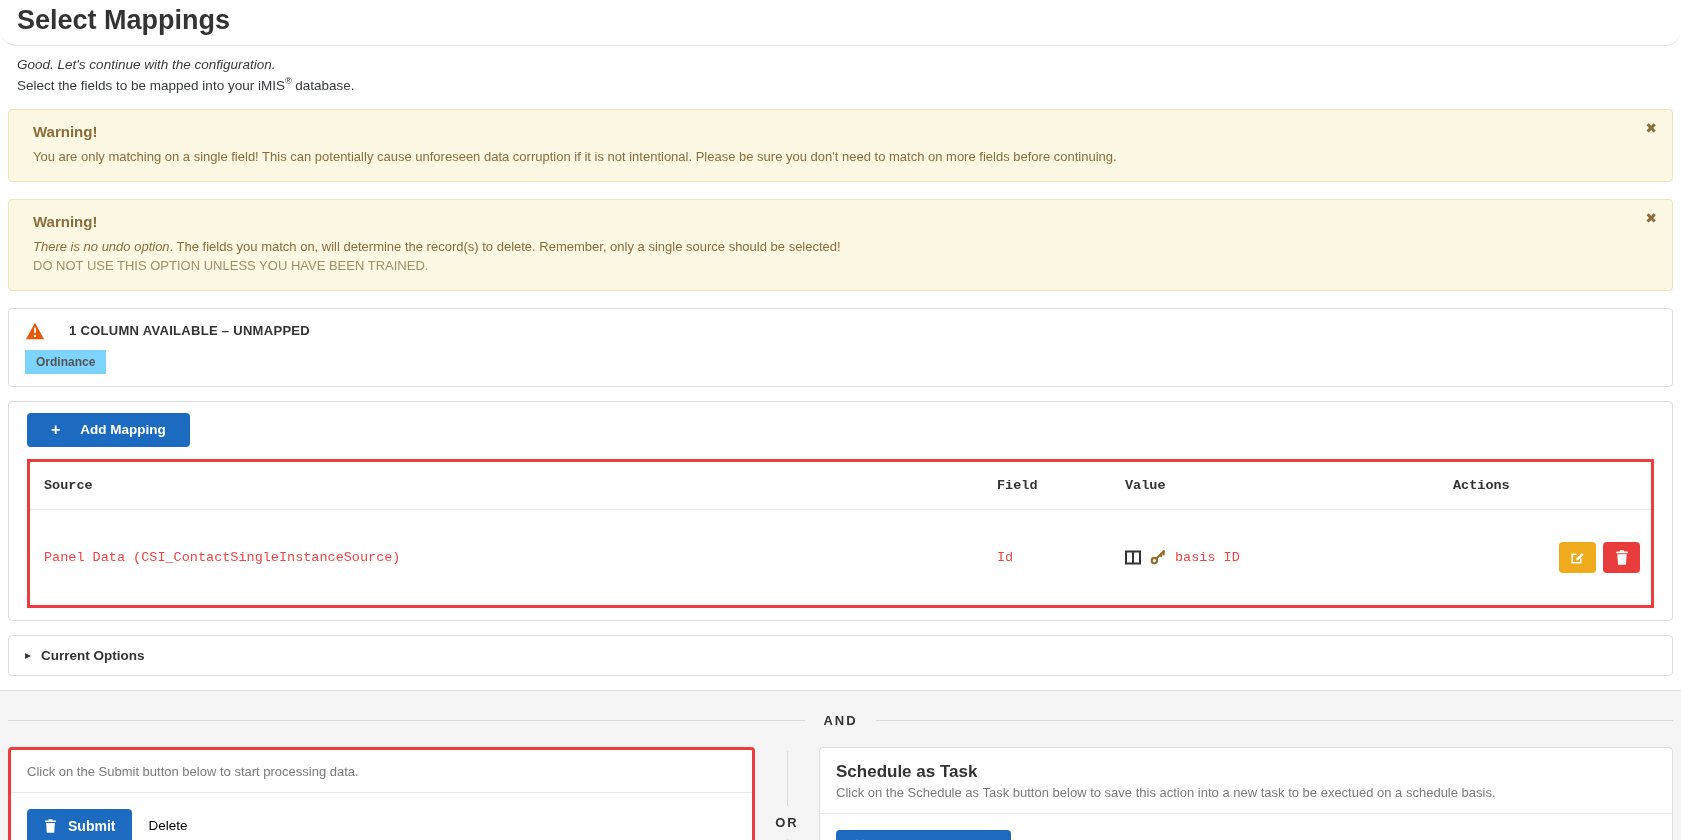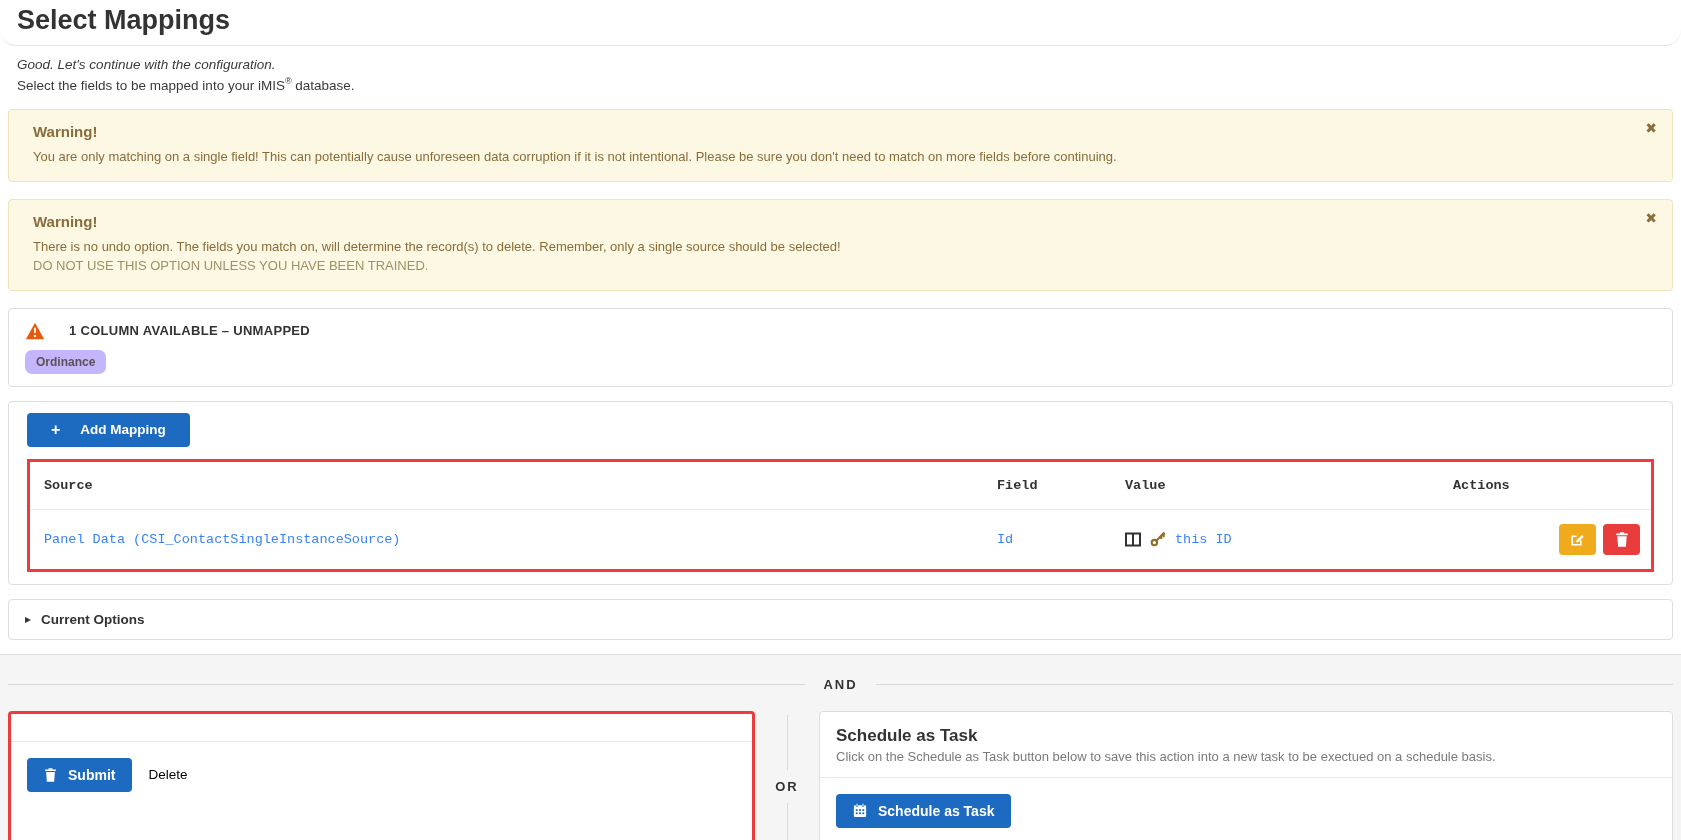--- a/index.html
+++ b/index.html
@@ -12,39 +12,39 @@
   
   .page-title { font-size:27px; font-weight:700; color:#333; padding:5px 0 9px 17px; border-bottom:1px solid #e4e4e4;border-radius:16px; }
   .intro { margin:9px 17px 13px; font-size:13.5px; line-height:1.5; color:#373a3c; }
   .intro .it { font-style:italic; }
   sup { font-size:9px; }
   
   .alert { position:relative; margin:0 8px 17px; background:#fcf8e3; border:1px solid #f0e4bd; border-radius:4px; padding:13px 40px 14px 24px; color:#8a6d3b; }
   .alert h4 { font-size:15px; font-weight:700; margin-bottom:8px; }
   .alert p { font-size:13px; line-height:1.45; }
   .alert p + p { color:#9e9166; }
-  .alert .it { }
+  .alert .it { font-style:italic; }
   .alert .close { position:absolute; top:11px; right:15px; font-size:14px; font-weight:700; color:#8a6d3b; cursor:pointer; line-height:1; }
   
   .panel { margin:0 8px 14px; background:#fff; border:1px solid #ddd; border-radius:4px; }
   .panel-unmapped { padding:13px 16px 12px; }
   .unmapped-head { display:flex; align-items:center; gap:24px; }
   .unmapped-head .label { font-size:13px; font-weight:700; color:#333; letter-spacing:.3px; }
-  .badge { display:inline-block; margin-top:10px; background:#c4b5fd; color:#555; font-size:12px; font-weight:700; padding:5px 11px; border-radius:7px; cursor:grab; }
+  .badge { display:inline-block; margin-top:10px; background:#7dd3fc; color:#555; font-size:12px; font-weight:700; padding:5px 11px; border-radius:0; cursor:grab; }
   
   .panel-mappings { padding:9px 10px 12px; }
   .btn { display:inline-flex; align-items:center; border:none; border-radius:4px; cursor:pointer; font-family:inherit; }
   .btn-primary { background:#1c6bc0; color:#fff; font-size:13.5px; font-weight:700; }
   .btn-add { padding:9px 24px; gap:20px; margin:2px 8px 10px; }
   .btn-add .plus { font-size:16px; font-weight:700; line-height:1; }
   .red-box { border:3px solid #ee3c3c; margin:2px 8px 0; }
   table { width:100%; border-collapse:collapse; font-size:13.5px;font-family:Liberation Mono, monospace; }
   col.c-field { width:128px; } col.c-value { width:328px; } col.c-actions { width:212px; }
   th { text-align:left; font-weight:700; color:#333; padding:16px 14px; border-bottom:1px solid #e8e8e8; }
-  td { padding:14px 14px; color:#3b82f6;margin-left:14px; }
+  td { padding:32px 14px; color:#ef4444;margin-left:14px; }
   td.actions, th.actions-h { padding-right:11px; }
   td.actions { text-align:right; white-space:nowrap; }
   .val-cell { display:flex; align-items:center; gap:9px; }
   .icon-btn { display:inline-flex; align-items:center; justify-content:center; width:37px; height:31px; border:none; border-radius:4px; cursor:pointer; margin-left:7px; }
   .icon-btn.edit { background:#f0ab1c; }
   .icon-btn.del  { background:#e93d3d; }
   
   .panel-options { padding:12px 16px; display:flex; align-items:center; gap:10px; cursor:pointer; }
   .panel-options .caret { font-size:12px; color:#333; }
   .panel-options .label { font-size:13.5px; font-weight:700; color:#333; }
@@ -142,21 +142,21 @@
               <span>
                 <svg width="16" height="16" viewBox="0 0 16 16">
                   <g stroke="#916f28" stroke-width="2.1" fill="none" stroke-linecap="round">
                     <circle cx="4.4" cy="11.6" r="2.7"></circle>
                     <path d="M6.5 9.5 L13.7 2.3"></path>
                     <path d="M13.7 2.3 l0 3.1"></path>
                     <path d="M11.2 4.8 l0 2.5"></path>
                   </g>
                 </svg>
               </span>
-              <span>this ID</span>
+              <span>basis ID</span>
             </span>
           </td>
           <td class="actions">
             <button class="icon-btn edit">
               <svg width="15" height="15" viewBox="0 0 16 16">
                 <path d="M11.5 9 V13.6 H2.4 V4.5 H7" fill="none" stroke="#fff" stroke-width="1.7"></path>
                 <path d="M6.6 11.2 l0.5-2.4 5.6-5.6 1.9 1.9 -5.6 5.6 z" fill="#fff"></path>
               </svg>
             </button><button class="icon-btn del">
               <svg width="14" height="15" viewBox="0 0 14 16">
@@ -178,20 +178,21 @@
 </div>
 
 <div class="bottom">
   <div class="divider-and">
     <span>AND</span>
   </div>
 
   <div class="cards">
     <div class="card card-left">
       <div class="card-head">
+        <div class="card-desc">Click on the Submit button below to start processing data.</div>
       </div>
       <div class="card-body">
         <button class="btn btn-primary btn-task">
           <svg width="13" height="14" viewBox="0 0 14 16">
             <rect x="4.6" y="0.2" width="4.8" height="1.8" rx="0.5" fill="#fff"></rect>
             <rect x="0.8" y="1.6" width="12.4" height="1.8" rx="0.5" fill="#fff"></rect>
             <path d="M2 4.6 h10 l-0.8 11 h-8.4 z" fill="#fff"></path>
           </svg>
           <span>Submit</span>
         </button>

